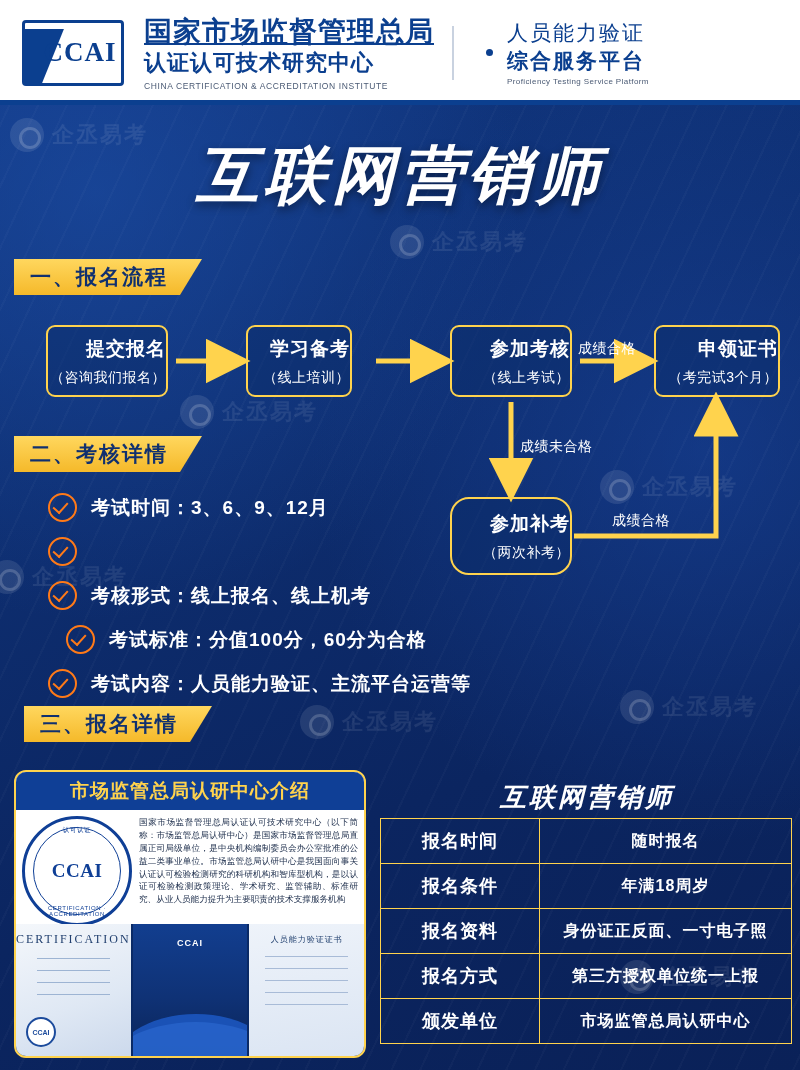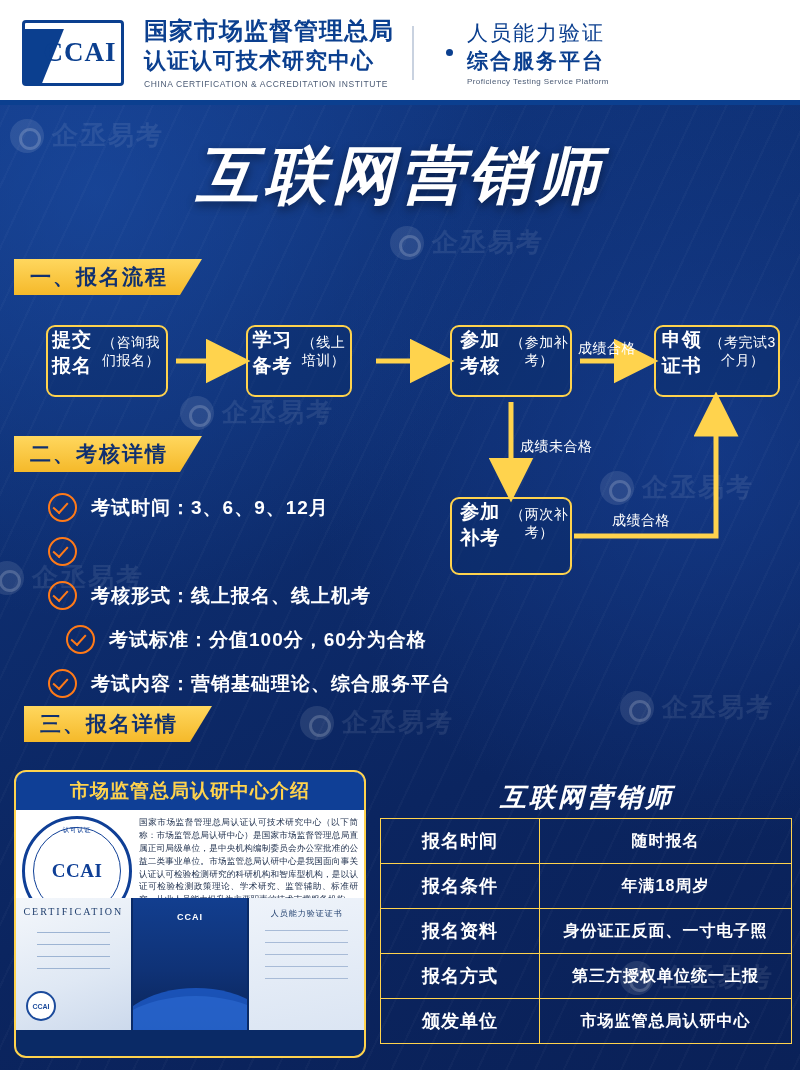--- a/index.html
+++ b/index.html
@@ -40,33 +40,33 @@
   }
   .ccai-logo .slash{
     position:absolute;left:0;top:0;width:100%;height:100%;overflow:hidden;
   }
   .ccai-logo .slash:after{
     content:"";position:absolute;left:-14px;top:6px;width:40px;height:64px;
     background:#0b3f8f;transform:skewX(-22deg);
   }
   .ccai-logo .txt{position:relative;z-index:2;padding-left:14px;}
   .hdr-text{margin-left:20px;}
-  .hdr-l1{font-size:24px;font-weight:bold;color:#0b3f8f;letter-spacing:1px;line-height:1.28;}
+  .hdr-l1{font-size:28px;font-weight:bold;color:#0b3f8f;letter-spacing:1px;line-height:1.28;text-decoration:underline;}
   .hdr-l2{font-size:22px;font-weight:bold;color:#0b3f8f;letter-spacing:1px;line-height:1.28;}
   .hdr-en{font-size:8.5px;color:#4a5a74;letter-spacing:.6px;margin-top:4px;}
   .hdr-div{width:2px;height:54px;background:#c9d2e0;margin:0 18px;}
   .hdr-dot{width:7px;height:7px;border-radius:50%;background:#0b3f8f;margin:0 14px;flex:0 0 auto;}
   .hdr-r1{font-size:21px;font-weight:normal;color:#0b3f8f;letter-spacing:2px;line-height:1.3;}
   .hdr-r2{font-size:21px;font-weight:bold;color:#0b3f8f;letter-spacing:2px;line-height:1.3;}
   .hdr-ren{font-size:8px;color:#4a5a74;letter-spacing:.4px;margin-top:3px;}
   .hdr-bar{position:absolute;left:0;bottom:0;width:100%;height:5px;background:#0b3f8f;}
 
   
   .wm{
-    position:absolute;color:rgba(255,255,255,.085);font-size:26px;font-weight:bold;
+    position:absolute;color:rgba(255,255,255,.085);font-size:22px;font-weight:bold;
     letter-spacing:2px;white-space:nowrap;pointer-events:none;user-select:none;
     display:flex;align-items:center;gap:8px;
   }
   .wm .g{
     width:34px;height:34px;border-radius:50%;
     background:rgba(255,255,255,.10);
     display:inline-block;position:relative;flex:0 0 auto;
   }
   .wm .g:after{
     content:"";position:absolute;left:9px;top:9px;width:16px;height:16px;
@@ -98,21 +98,21 @@
     color:#10306f;font-size:21px;font-weight:bold;letter-spacing:2px;
     clip-path:polygon(0 0,100% 0,calc(100% - 22px) 100%,0 100%);
     box-shadow:0 2px 6px rgba(0,0,0,.3);
   }
 
   
   .fbox{
     position:absolute;border:2px solid #ffd34d;border-radius:9px;
     background:rgba(12,44,105,.45);
     color:#fff;text-align:center;box-sizing:border-box;
-    display:flex;align-items:flex-start;justify-content:center;
+    display:flex;flex-direction:column;align-items:flex-end;justify-content:center;
   }
   .fbox .t1{font-size:19px;font-weight:bold;letter-spacing:1px;}
   .fbox .t2{font-size:14px;margin-top:7px;letter-spacing:.5px;}
   .arrow-lbl{position:absolute;color:#fff;font-size:14px;letter-spacing:.5px;}
 
   
   .ck-row{position:absolute;display:flex;align-items:center;}
   .ck-icon{
     width:25px;height:25px;border-radius:50%;border:2.5px solid #ff7a18;
     position:relative;flex:0 0 auto;
@@ -123,21 +123,21 @@
     transform:rotate(42deg);
   }
   .ck-text{margin-left:14px;color:#fff;font-size:19px;letter-spacing:1px;font-weight:bold;}
 
   
   .card{
     position:absolute;left:14px;top:770px;width:352px;height:288px;
     background:#0a2a66;border:2px solid #ffd34d;border-radius:12px;overflow:hidden;
     box-sizing:border-box;
   }
-  .card-top{background:#fff;height:126px;position:relative;}
+  .card-top{background:#fff;height:152px;position:relative;}
   .card-title{
     background:#0f3f96;color:#ffd34d;font-size:19px;font-weight:bold;
     letter-spacing:1px;padding:6px 4px;text-align:center;
   }
   .card-body{display:flex;padding:6px 6px 0 6px;}
   .seal{
     width:104px;height:104px;border-radius:50%;border:3px solid #0f3f96;
     position:relative;flex:0 0 auto;display:flex;align-items:center;justify-content:center;
     background:#fff;
   }
@@ -155,22 +155,22 @@
   .card-p{
     font-size:8.6px;color:#1b2c4a;line-height:1.5;margin-left:7px;text-align:justify;
   }
   .card-photos{display:flex;height:132px;}
   .photo{flex:1;position:relative;overflow:hidden;}
   .photo.cert{
     background:linear-gradient(160deg,#f4f7fb 0%,#dfe8f4 60%,#ccd9ec 100%);
     border-right:2px solid #0a2a66;
   }
   .photo.cert .ctitle{
-    position:absolute;top:8px;left:0;right:0;text-align:center;
-    font-size:10px;color:#22406f;letter-spacing:2px;font-family:"Liberation Serif",serif;
+    position:absolute;top:8px;left:0;right:0;text-align:left;
+    font-size:12px;color:#22406f;letter-spacing:2px;font-family:"Liberation Serif",serif;
   }
   .photo.cert .cline{
     position:absolute;left:18%;right:18%;height:1px;background:#9db4d3;
   }
   .photo.cert .cseal{
     position:absolute;left:10px;bottom:9px;width:26px;height:26px;border-radius:50%;
     border:2px solid #1c4b9c;display:flex;align-items:center;justify-content:center;
     color:#1c4b9c;font-size:7px;font-weight:bold;background:#fff;
   }
   .photo.booth{
@@ -279,27 +279,27 @@
   <div class="fbox" style="left:46px;top:325px;width:122px;height:72px;">
     <div class="t1">提交报名</div>
     <div class="t2">（咨询我们报名）</div>
   </div>
   <div class="fbox" style="left:246px;top:325px;width:106px;height:72px;">
     <div class="t1">学习备考</div>
     <div class="t2">（线上培训）</div>
   </div>
   <div class="fbox" style="left:450px;top:325px;width:122px;height:72px;">
     <div class="t1">参加考核</div>
-    <div class="t2">（参加补考）</div>
+    <div class="t2">（线上考试）</div>
   </div>
   <div class="fbox" style="left:654px;top:325px;width:126px;height:72px;">
     <div class="t1">申领证书</div>
     <div class="t2">（考完试3个月）</div>
   </div>
-  <div class="fbox" style="left:450px;top:497px;width:122px;height:78px;">
+  <div class="fbox" style="left:450px;top:497px;width:122px;height:78px;border-radius:19px;">
     <div class="t1">参加补考</div>
     <div class="t2">（两次补考）</div>
   </div>
 
   <svg width="800" height="600" style="position:absolute;left:0;top:0;pointer-events:none;">
     <defs>
       <marker id="ah" markerWidth="9" markerHeight="9" refX="6.5" refY="4.5" orient="auto">
         <polygon points="0,0 9,4.5 0,9" fill="#ffd34d"></polygon>
       </marker>
     </defs>
@@ -325,21 +325,21 @@
   <div class="ck-row" style="left:48px;top:581px;">
     <div class="ck-icon"></div>
     <div class="ck-text"><span>考核形式：</span><span>线上报名、线上机考</span></div>
   </div>
   <div class="ck-row" style="left:66px;top:625px;">
     <div class="ck-icon"></div>
     <div class="ck-text"><span>考试标准：</span><span>分值100分，60分为合格</span></div>
   </div>
   <div class="ck-row" style="left:48px;top:669px;">
     <div class="ck-icon"></div>
-    <div class="ck-text"><span>考试内容：</span><span>营销基础理论、综合服务平台</span></div>
+    <div class="ck-text"><span>考试内容：</span><span>人员能力验证、主流平台运营等</span></div>
   </div>
 
   <div class="ribbon" style="left:24px;top:706px;">三、报名详情</div>
 
   <div class="card">
     <div class="card-top">
       <div class="card-title">市场监管总局认研中心介绍</div>
       <div class="card-body">
         <div class="seal">
           <div class="arc-top">认可认证</div>

